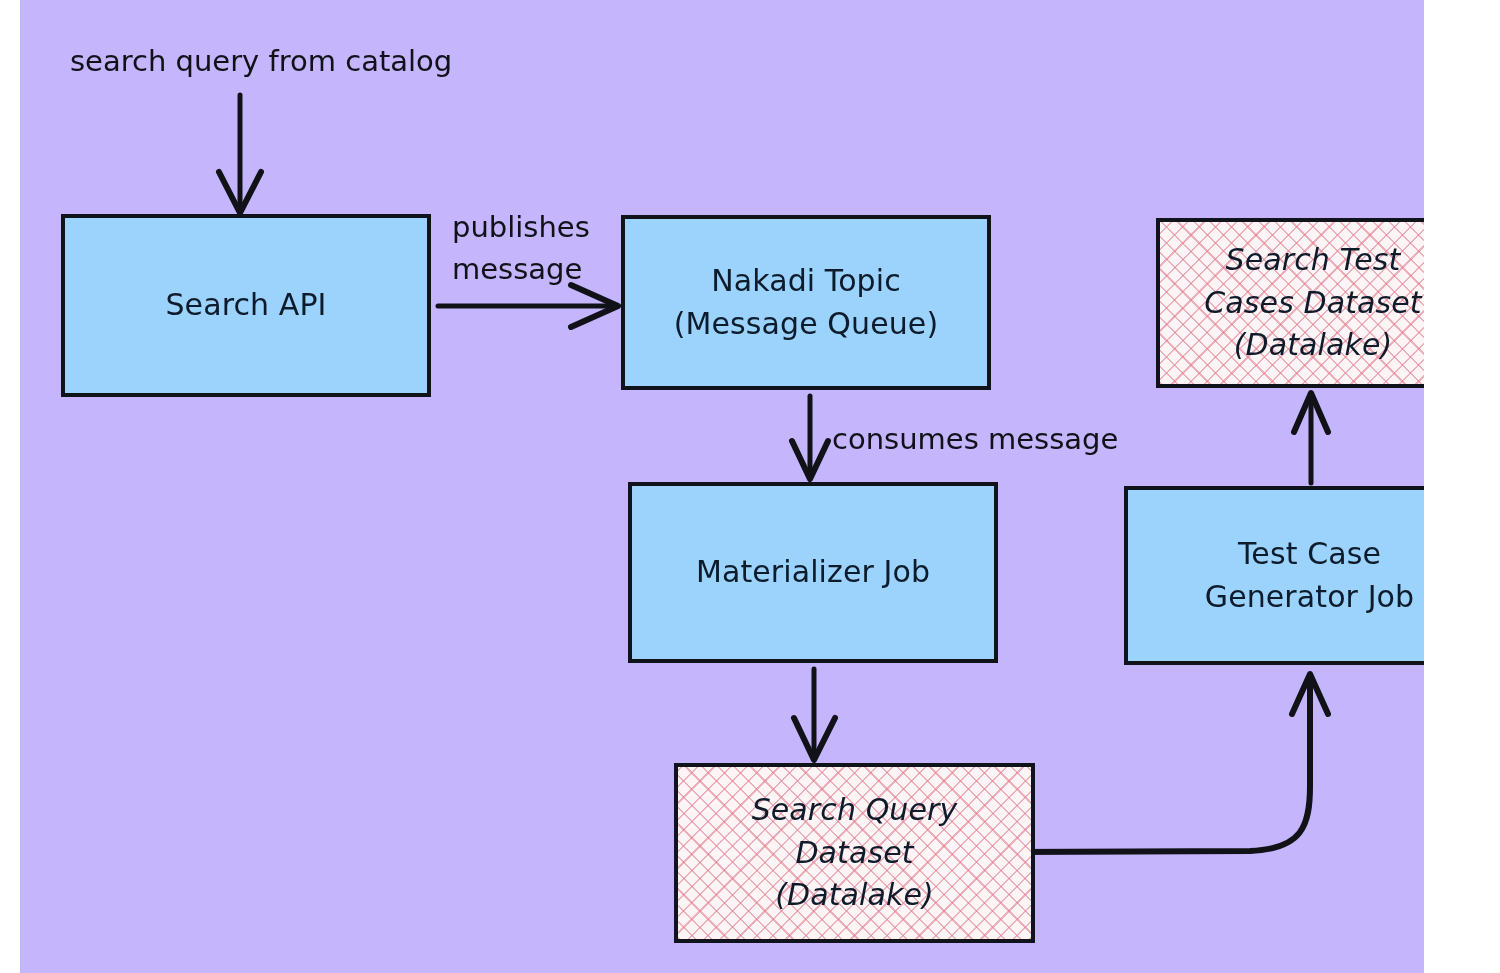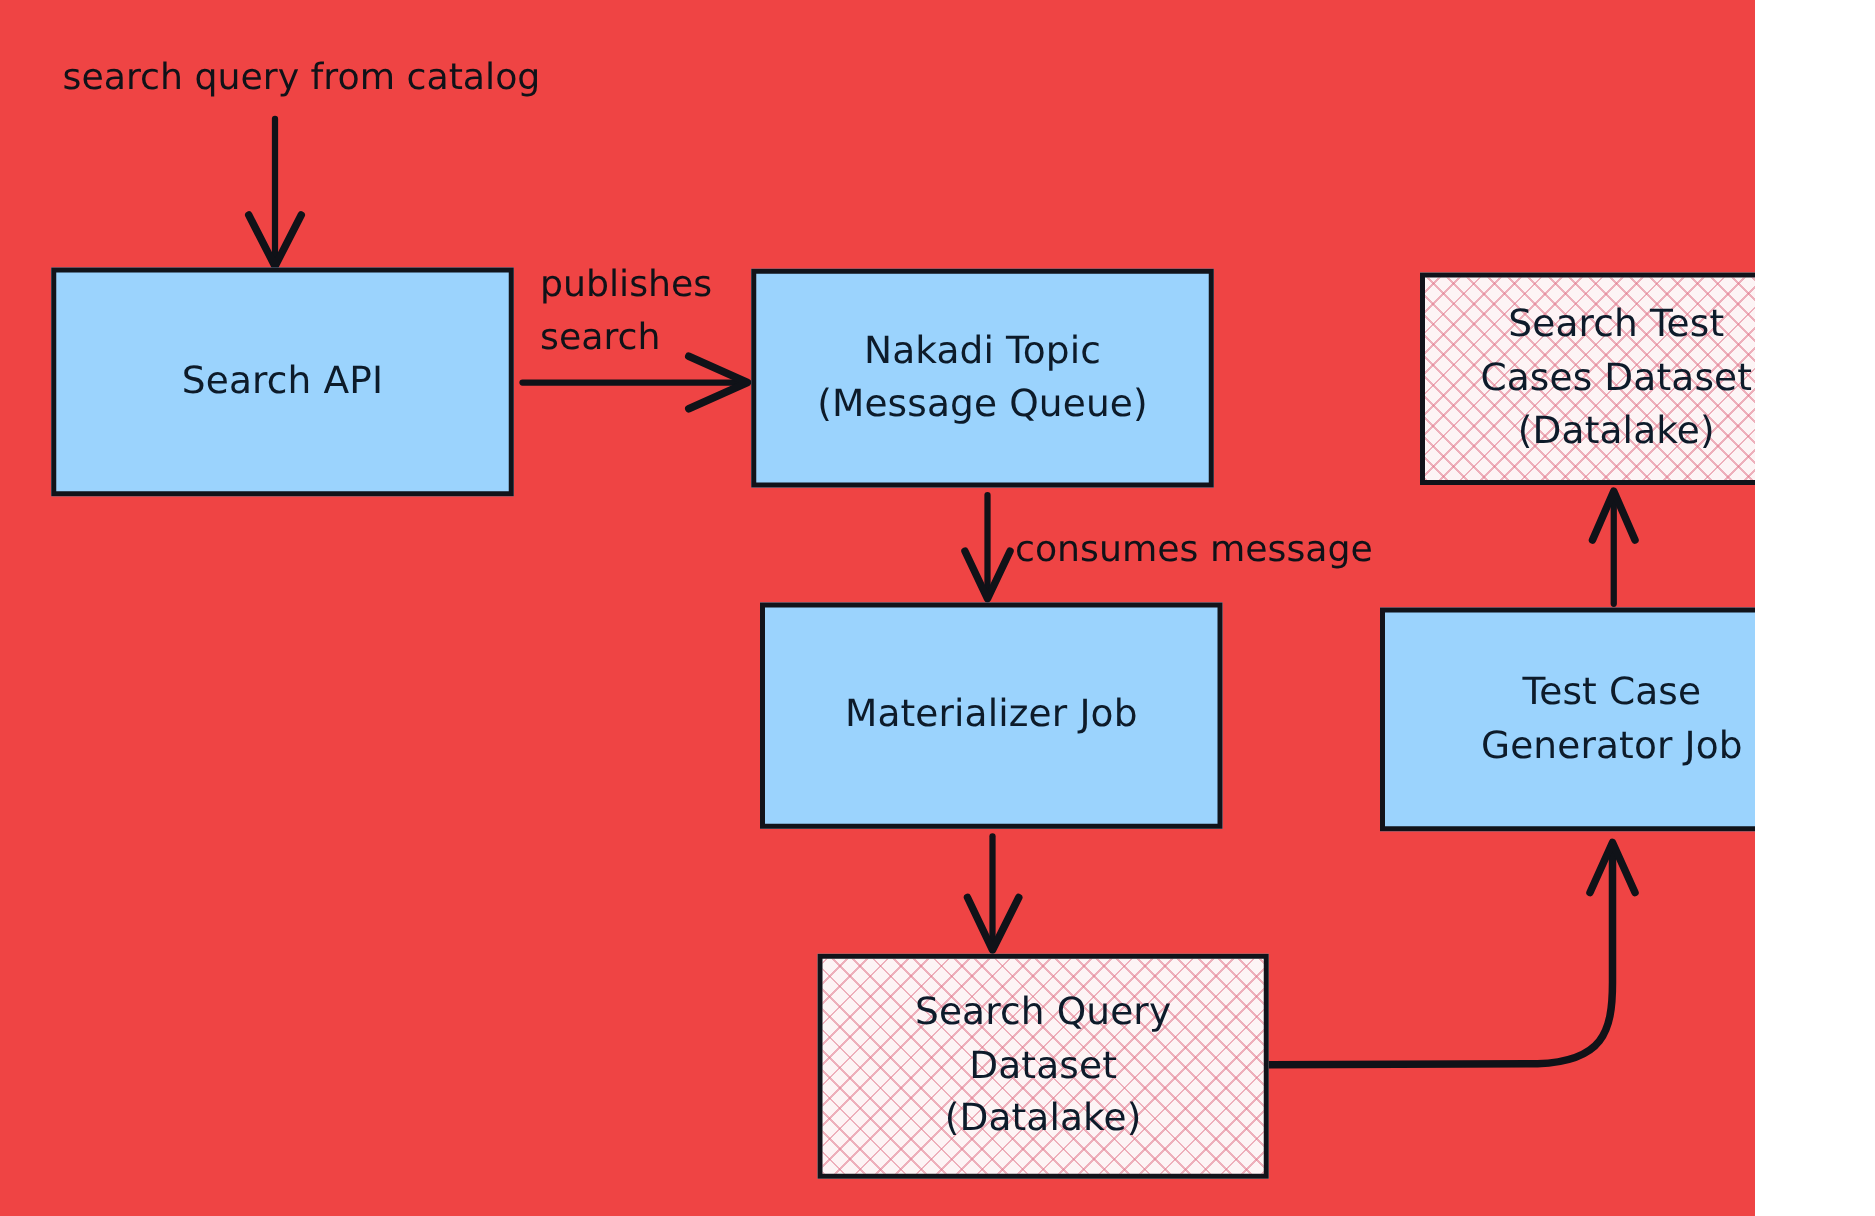--- a/index.html
+++ b/index.html
@@ -4,23 +4,24 @@
 <style>
   html, body {
     margin: 0;
     padding: 0;
     background: #ffffff;
   }
   #canvas {
     position: relative;
     width: 1404px;
     height: 973px;
-    background: #ef4444;
+    background: #c4b5fd;
     overflow: hidden;
     font-family: "DejaVu Sans", "Liberation Sans", sans-serif;
+    margin-left: 20px;
   }
   svg.layer {
     position: absolute;
     left: 0;
     top: 0;
     width: 1500px;
     height: 973px;
     pointer-events: none;
   }
   .node {
@@ -46,20 +47,21 @@
       repeating-linear-gradient(45deg,
         rgba(225,120,140,0.55) 0px,
         rgba(225,120,140,0.55) 1.6px,
         rgba(255,255,255,0) 1.6px,
         rgba(255,255,255,0) 11.5px),
       repeating-linear-gradient(-45deg,
         rgba(225,120,140,0.55) 0px,
         rgba(225,120,140,0.55) 1.6px,
         rgba(255,255,255,0) 1.6px,
         rgba(255,255,255,0) 11.5px);
+    font-style: italic;
   }
   .node .label {
     white-space: pre-line;
     padding: 0 6px;
   }
   .edge-label {
     position: absolute;
     color: #101218;
     font-size: 29px;
     line-height: 1.45;
@@ -107,21 +109,21 @@
 
     <g>
       <line x1="1291" y1="483" x2="1291" y2="394" stroke="#101218" stroke-width="5" stroke-linecap="round"></line>
       <path d="M 1274 432 L 1291 393 L 1308 432" fill="none" stroke="#101218" stroke-width="6" stroke-linecap="round" stroke-linejoin="round"></path>
     </g>
   </svg>
 
   <div class="caption" style="left:50px; top:44px;">search query from catalog</div>
 
   <div class="edge-label" style="left:432px; top:206px; text-align:left;">publishes
-search</div>
+message</div>
 
   <div class="edge-label" style="left:812px; top:418px; text-align:right;">consumes message</div>
 
   <div class="node process" style="left:601px; top:215px; width:370px; height:175px;">
     <span class="label">Nakadi Topic
 (Message Queue)</span>
   </div>
 
   <div class="node process" style="left:41px; top:214px; width:370px; height:183px;">
     <span class="label">Search API</span>

